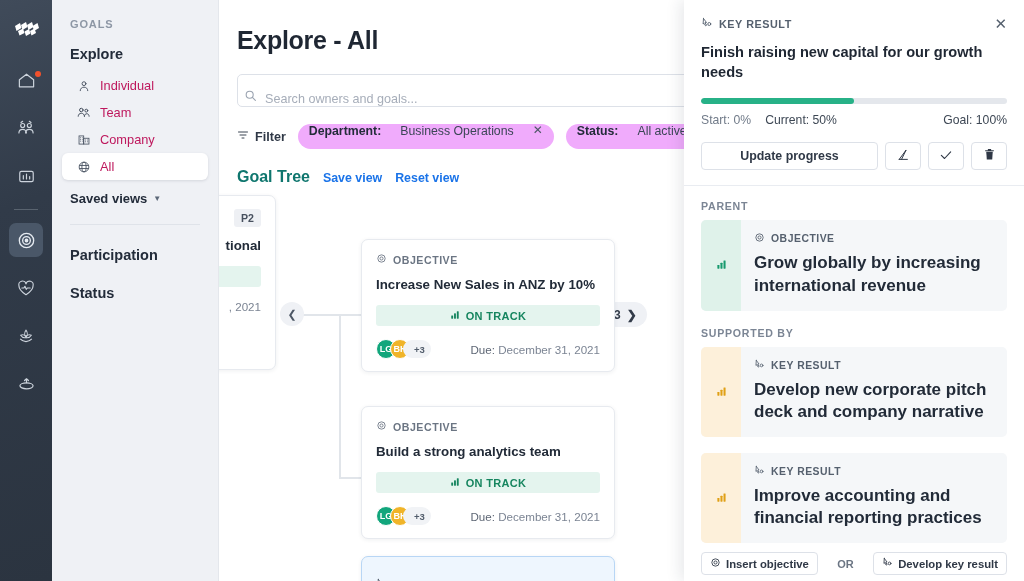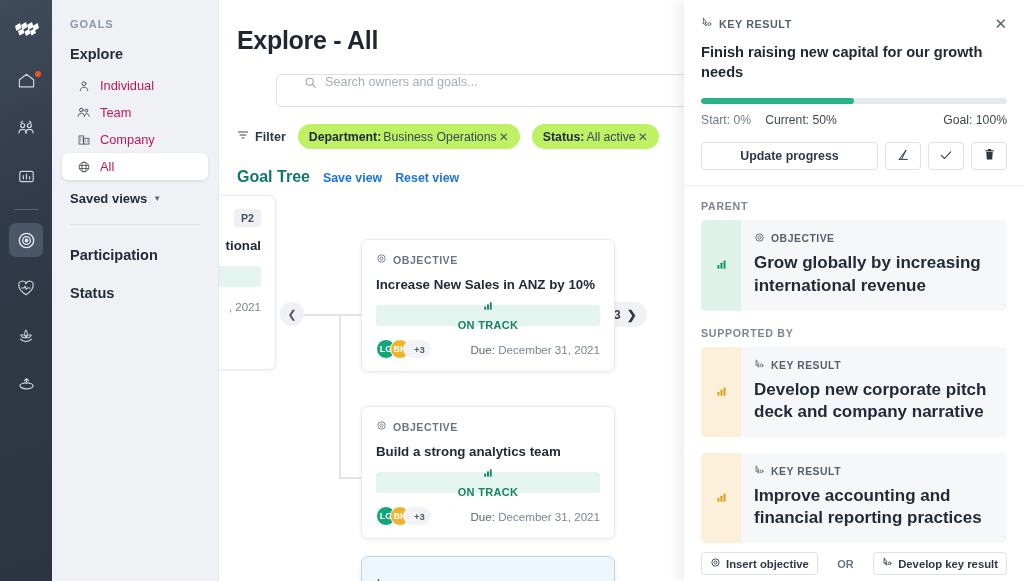--- a/index.html
+++ b/index.html
@@ -65,51 +65,50 @@
   .nav-section {
     font-size: 14.5px; font-weight: 700; color: #232c3a;
     padding-left: 18px; margin-top: 22px;
   }
 
   
   .main { flex: 1 1 auto; height: 581px; background: #fff; padding: 26px 0 0 18px; position: relative; overflow: hidden; }
   .page-title { font-size: 25px; font-weight: 700; color: #1f2733; letter-spacing: -.3px; margin-bottom: 19px; }
   .search {
     height: 33px; width: 520px; border: 1px solid #dde1e8; border-radius: 5px;
-    display: flex; align-items: flex-start; gap: 8px; padding: 0 27px;
+    display: flex; align-items: flex-end; gap: 8px; padding: 0 6px;
     background:#fff;
-    margin-left:39px;
   }
   .search-ph { font-size: 12.6px; color: #a6adb9; }
   .filters { display: flex; align-items: center; gap: 12px; margin-top: 17px; }
   .filter-btn { display:flex; align-items:center; gap:6px; font-size:12.6px; font-weight:700; color:#2f3846; }
   .chip {
-    display:flex; align-items:center; gap:2px; height:25px;
-    background:#bef264; border-radius:13px; padding:0 11px;
+    display:flex; align-items:flex-start; gap:19px; height:25px;
+    background:#f0abfc; border-radius:13px; padding:0 11px;
     font-size:12.3px; color:#3b4656; white-space:nowrap;
   }
   .chip b { font-weight: 700; color:#232c3a; }
   .chip .x { color:#4b5665; font-size:12px; line-height:1; }
   .tree-head { display:flex; align-items:baseline; gap:13px; margin-top: 19px; }
   .tree-title { font-size: 16px; font-weight: 700; color:#0f766e; }
   .tree-link { font-size: 12.4px; font-weight: 700; color:#1a73e8; }
 
   
   .canvas { position:absolute; left:0; right:0; top:173px; bottom:0; overflow:hidden; }
   .card {
     position:absolute; background:#fff; border:1px solid #e7eaef; border-radius:7px;
     box-shadow: 0 1px 4px rgba(30,40,60,.07);
     padding: 13px 14px 12px;
   }
   .card-kind { display:flex; align-items:center; gap:6px; font-size:10.6px; font-weight:600; letter-spacing:.05em; color:#6b7583; }
   .card-title { font-size:13.3px; font-weight:700; color:#222b38; margin-top:10px; line-height:1.3; }
   .badge {
     margin-top: 12px; height: 21px; border-radius:3px; background:#e4f4ee;
     display:flex; align-items:center; justify-content:center; gap:6px;
-    font-size:11px; font-weight:700; color:#16855f; letter-spacing:.03em;flex-direction:column;
+    font-size:11px; font-weight:700; color:#16855f; letter-spacing:.03em;
   }
   .card-foot { display:flex; align-items:center; justify-content:space-between; margin-top:13px; }
   .avatars { display:flex; align-items:center; }
   .av { width:20px; height:20px; border-radius:50%; color:#fff; font-size:9px; font-weight:700;
         display:flex; align-items:center; justify-content:center; border:1.5px solid #fff; }
   .av:nth-child(2){ margin-left:-6px; }
   .plus { margin-left:-7px; background:#f1f3f6; color:#515c6b; font-size:9.5px; font-weight:700;
           height:18px; border-radius:9px; display:flex; align-items:center; padding:0 6px 0 11px; }
   .due { font-size:11.6px; color:#7b8493; }
   .due b { font-weight:400; color:#5d6674; }

